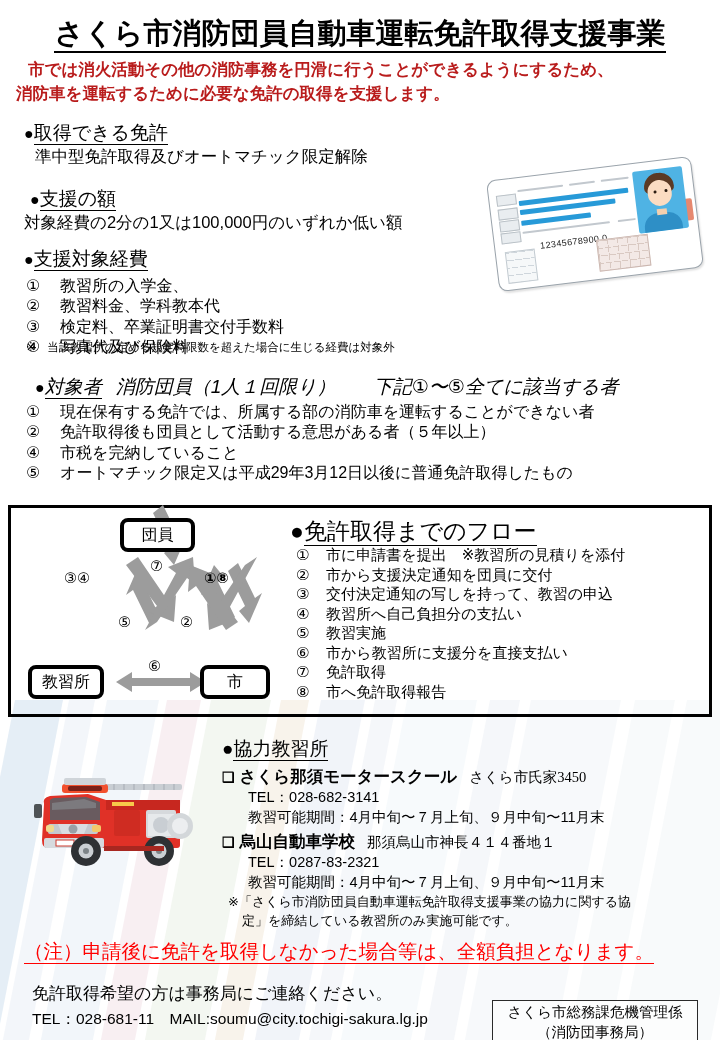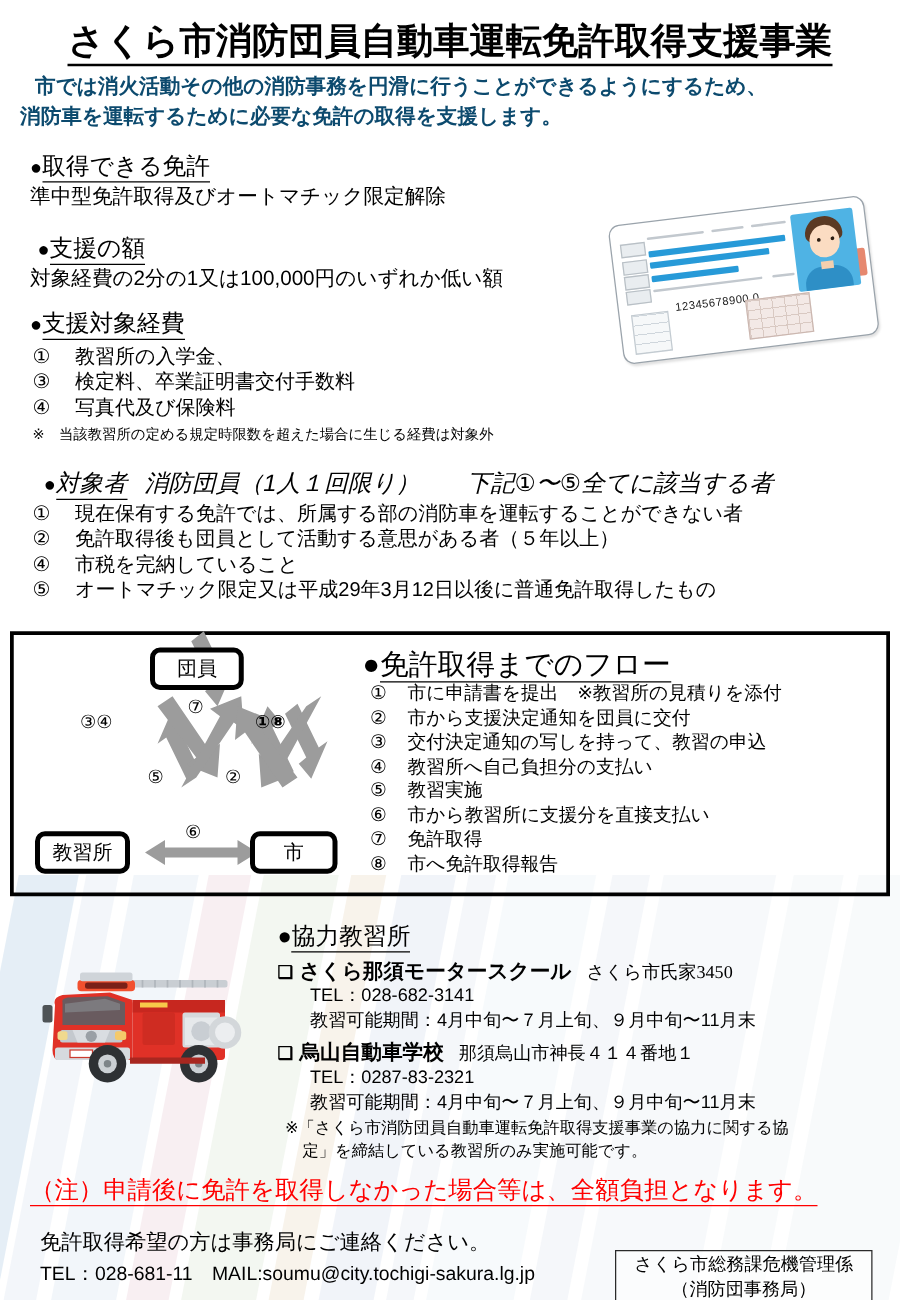--- a/index.html
+++ b/index.html
@@ -67,21 +67,21 @@
     white-space: nowrap;
   }
   .title .u {
     border-bottom: 2px solid #000;
     padding-bottom: 2px;
   }
   .subtitle {
     position: absolute;
     left: 28px; top: 58px;
     width: 680px;
-    color: #0c4a6e;
+    color: #b91c1c;
     font-weight: bold;
     font-size: 16.5px;
     line-height: 1.45;
   }
   .subtitle .l2 { display: block; margin-left: -12px; }
 
   
   .sec-head {
     position: absolute;
     font-size: 19px;
@@ -379,32 +379,33 @@
         <div class="hair"></div>
         <div class="face"></div>
         <div class="eye l"></div>
         <div class="eye r"></div>
       </div>
     </div>
 
     <div class="sec-head" style="left:24px; top:120px;">
       <span class="bullet">●</span><span class="ul">取得できる免許</span>
     </div>
-    <div class="sec-body" style="left:24px; top:146px;">準中型免許取得及びオートマチック限定解除</div>
+    <div class="sec-body" style="left:35px; top:146px;">準中型免許取得及びオートマチック限定解除</div>
 
     <div class="sec-head" style="left:30px; top:186px;">
       <span class="bullet">●</span><span class="ul">支援の額</span>
     </div>
     <div class="sec-body" style="left:24px; top:212px;">対象経費の2分の1又は100,000円のいずれか低い額</div>
 
     <div class="sec-head" style="left:24px; top:246px;">
       <span class="bullet">●</span><span class="ul">支援対象経費</span>
     </div>
     <div class="num-list" style="left:26px; top:276px;">
       <span class="row"><span class="n">①</span><span>教習所の入学金、</span></span>
+      <span class="row"><span class="n">②</span><span>教習料金、学科教本代</span></span>
       <span class="row"><span class="n">③</span><span>検定料、卒業証明書交付手数料</span></span>
       <span class="row"><span class="n">④</span><span>写真代及び保険料</span></span>
     </div>
     <div class="note-small" style="left:26px; top:340px;">※　当該教習所の定める規定時限数を超えた場合に生じる経費は対象外</div>
 
     <div class="sec-head" style="left:35px; top:374px;font-style:italic;">
       <span class="bullet">●</span><span class="ul">対象者</span><span style="padding-left:14px;">消防団員（1人１回限り）　　下記①〜⑤全てに該当する者</span>
     </div>
     <div class="num-list" style="left:26px; top:402px;">
       <span class="row"><span class="n">①</span><span>現在保有する免許では、所属する部の消防車を運転することができない者</span></span>

